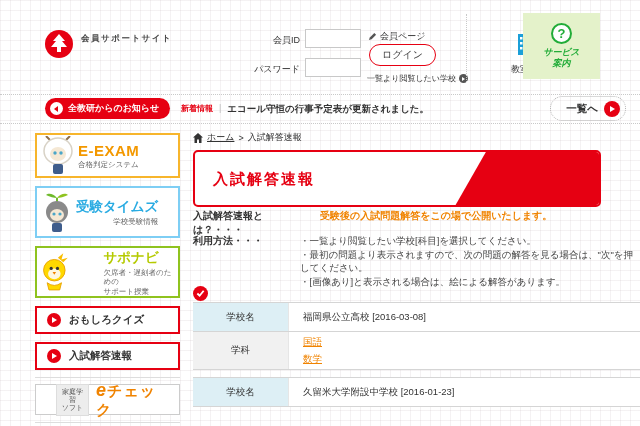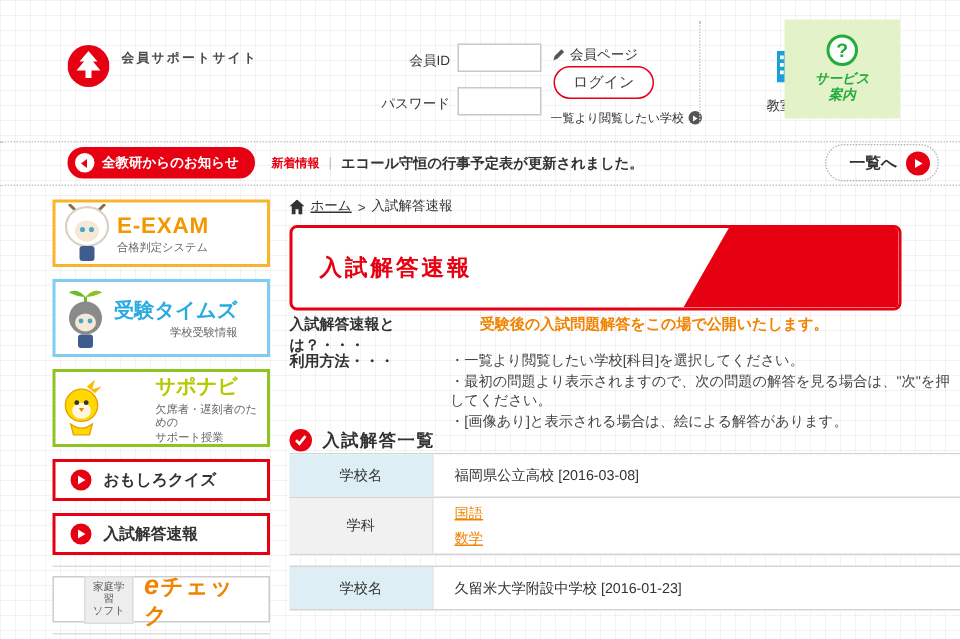--- a/index.html
+++ b/index.html
@@ -299,21 +299,20 @@
       <div>・[画像あり]と表示される場合は、絵による解答があります。</div>
     </div>
   </div>
 
   <div class="abs section-h">
     <span class="check-circle">
       <svg width="9" height="9" viewBox="0 0 10 10">
           <path d="M1.5 5 L4 7.5 L8.5 2" stroke="#fff" stroke-width="2" fill="none"></path>
         </svg>
     </span>
-    <span class="section-title">入試解答一覧</span>
   </div>
 
   <div class="abs dtable t1">
     <div class="trow rh29">
       <div class="tlabel lblue">学校名</div>
       <div class="tvalue">福岡県公立高校  [2016-03-08]</div>
     </div>
     <div class="trow rh38">
       <div class="tlabel lgray">学科</div>
       <div class="tvalue tlinks">

